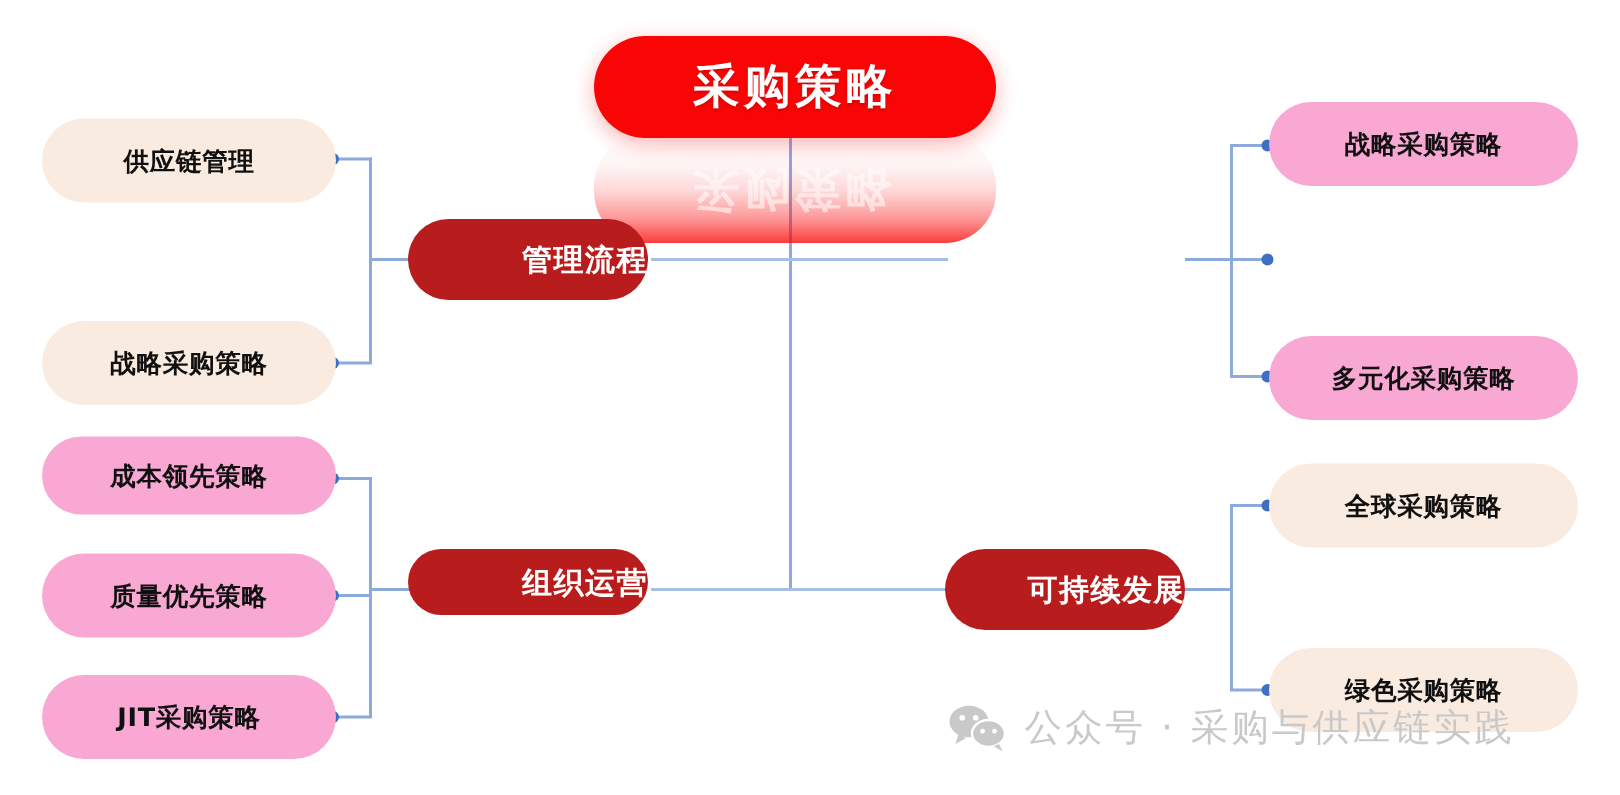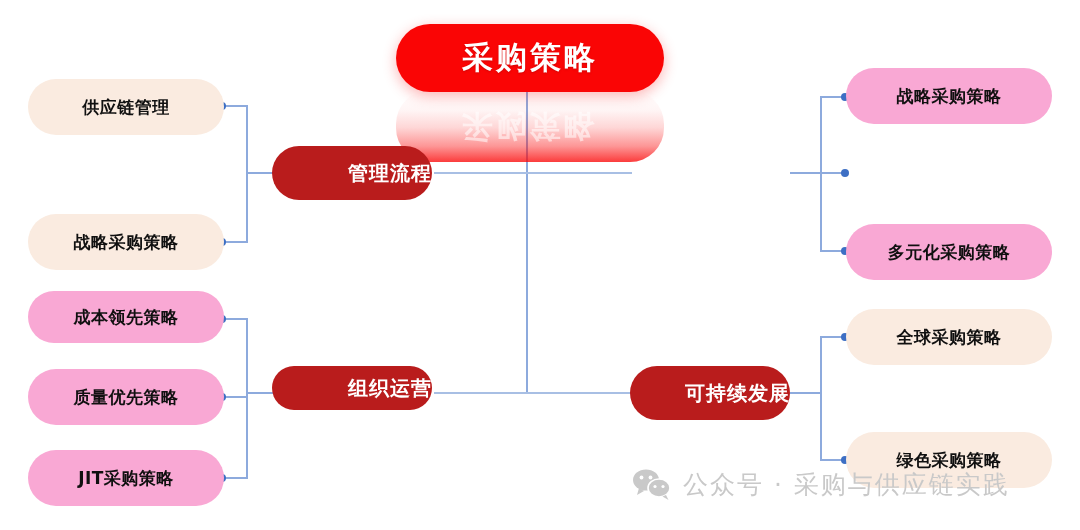--- a/index.html
+++ b/index.html
@@ -80,21 +80,21 @@
   }
   .leaf span {
     color: #101010; font-size: 17px; font-weight: 700; letter-spacing: 0.5px;
   }
   .leaf-peach { background: #FAEBE0; }
   .leaf-gray  { background: #f9a8d4; }
 
   
   .watermark {
     position: absolute;
-    display: flex; align-items: flex-start; gap: 11px;
+    display: flex; align-items: center; gap: 11px;
     z-index: 9;
   }
   .watermark .wm-text {
     color: #C9C9C9; font-size: 25px; letter-spacing: 2px; white-space: nowrap;
   }
   .wechat-icon { width: 40px; height: 32px; display: block; }
 </style>
 </head>
 <body>
 

